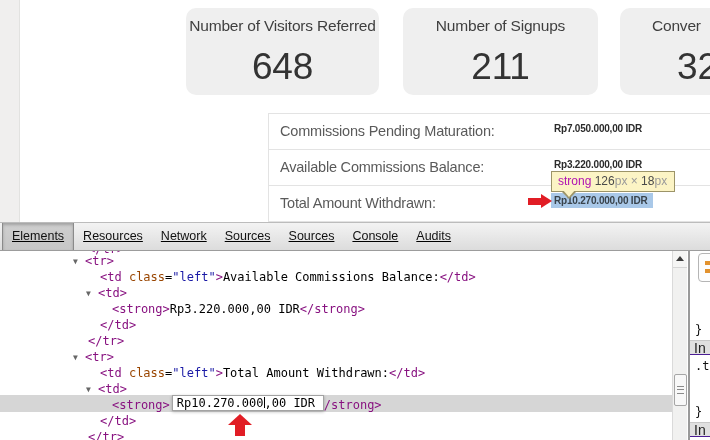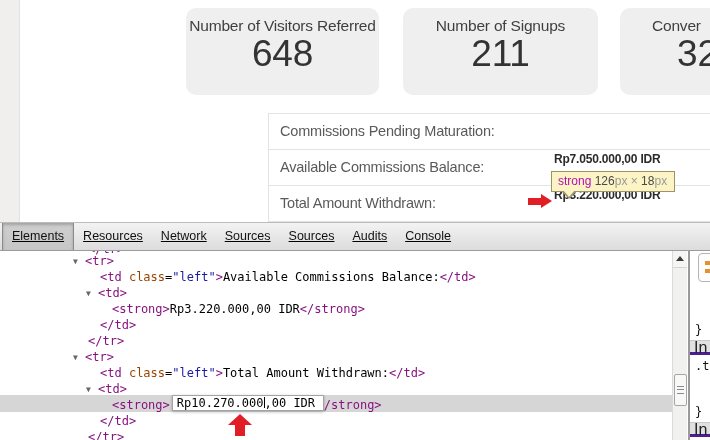--- a/index.html
+++ b/index.html
@@ -10,28 +10,28 @@
   .page{position:absolute;left:0;top:0;width:710px;height:222px;background:#fff;overflow:hidden;}
   .left-strip{position:absolute;left:0;top:0;width:19px;height:222px;background:#f0efee;border-right:1px solid #e2e2e0;}
 
   .card{position:absolute;top:8px;height:87px;background:#efefef;border-radius:10px;
         text-align:center;color:#3f3f3f;letter-spacing:-0.2px;}
   .card:nth-of-type(1){left:186px;width:193px;}
   .card:nth-of-type(2){left:403px;width:195px;}
   .card:nth-of-type(3){left:620px;width:190px;text-align:left;}
   .card .card-title{font-size:15.5px;line-height:16px;padding-top:10px;}
   .card:nth-of-type(3) .card-title{padding-left:32px;}
-  .card .card-value{font-size:37px;line-height:34px;color:#333;margin-top:3px;}
+  .card .card-value{font-size:37px;line-height:34px;color:#333;margin-top:16px;}
   .card:nth-of-type(3) .card-value{padding-left:57px;}
 
   .summary{position:absolute;left:268px;top:113px;width:442px;height:109px;
            border-top:1px solid #e3e3e3;border-left:1px solid #e3e3e3;}
   .srow{position:relative;height:35px;border-bottom:1px solid #e3e3e3;}
   .srow .slabel{position:absolute;left:11px;top:9px;font-size:14.5px;color:#5a5a5a;letter-spacing:-0.2px;}
-  .srow .svalue{position:absolute;left:285px;top:9px;font-size:12px;font-weight:bold;color:#2b2b2b;letter-spacing:-0.2px;margin-top:29px;}
+  .srow .svalue{position:absolute;left:285px;top:9px;font-size:10px;font-weight:bold;color:#2b2b2b;letter-spacing:-0.2px;}
   .srow .svalue .hl{background:#a9c8e8;color:#39434b;padding:2px 6px 2px 3px;margin-left:-3px;}
 
   .inspect-tooltip{position:absolute;left:551px;top:171px;height:19px;background:#fcf4c5;
         border:1px solid #9c9468;font-family:Liberation Sans, sans-serif;font-size:12px;
         line-height:18px;padding:0 7px 0 6px;white-space:nowrap;z-index:6;}
   .inspect-tooltip .tag{color:#b012b2;}
   .inspect-tooltip .num{color:#4a4a4a;}
   .inspect-tooltip .dim{color:#9a9a9a;}
   .tt-caret-outer{position:absolute;left:561px;top:191px;width:0;height:0;z-index:6;
         border-left:8px solid transparent;border-right:8px solid transparent;border-top:8px solid #9c9468;}
@@ -83,22 +83,22 @@
   .vscroll .grip:before{content:"";position:absolute;left:0;top:2px;width:7px;height:1px;background:#8a8a8a;}
 
   .splitter{position:absolute;left:688px;top:29px;width:2px;height:189px;background:#9a9a9a;}
   .styles-pane{position:absolute;left:690px;top:29px;width:20px;height:189px;background:#fff;overflow:hidden;}
   .styles-topbox{position:absolute;left:8px;top:2px;width:20px;height:27px;background:#fdfdfd;
         border:1px solid #b5b5b5;border-radius:4px;}
   .orange-mark{position:absolute;left:6px;width:5px;height:4px;background:#e2922e;}
   .om1{top:7px;} .om2{top:15px;}
   .styles-frag{position:absolute;left:5px;font-family:"DejaVu Sans Mono",monospace;font-size:12px;line-height:14px;color:#111;}
   .styles-bar{position:absolute;left:0;width:20px;height:15px;background:#e0e0e0;
-        border-top:1px solid #c8c8c8;border-bottom:3px solid #4c1d95;
-        font-family:"Liberation Sans",sans-serif;font-size:16px;line-height:14px;color:#222;padding-left:4px;box-sizing:border-box;}
+        border-top:1px solid #c8c8c8;border-bottom:1px solid #4c1d95;
+        font-family:"Liberation Sans",sans-serif;font-size:14px;line-height:14px;color:#222;padding-left:4px;box-sizing:border-box;}
 </style>
 </head>
 <body>
 
 <div class="screen">
 
   <div class="page">
     <div class="left-strip"></div>
 
     <div id="cards">
@@ -143,22 +143,22 @@
     </div>
   </div>
 
   <div class="devtools">
     <div class="tabbar" id="tabbar">
         <div class="tab selected">Elements</div>
         <div class="tab">Resources</div>
         <div class="tab">Network</div>
         <div class="tab">Sources</div>
         <div class="tab">Sources</div>
+        <div class="tab">Console</div>
         <div class="tab">Audits</div>
-        <div class="tab">Console</div>
       </div>
 
     <div class="elements-panel" id="elements-panel">
       <div class="row-highlight"></div>
       <div id="code-layer">
           <div class="code-line" style="top: -10px; left: 88px;"><span class="tok-tag">&lt;/tr&gt;</span></div>
           <div class="code-line" style="top: 2px; left: 85px;"><span class="tri">▼</span><span class="tok-tag">&lt;tr&gt;</span></div>
           <div class="code-line" style="top: 18px; left: 100px;"><span class="tok-tag">&lt;td</span><span class="tok-plain"> </span><span class="tok-attr">class</span><span class="tok-plain">=</span><span class="tok-val">"left"</span><span class="tok-tag">&gt;</span><span class="tok-text">Available Commissions Balance:</span><span class="tok-tag">&lt;/td&gt;</span></div>
           <div class="code-line" style="top: 34px; left: 98px;"><span class="tri">▼</span><span class="tok-tag">&lt;td&gt;</span></div>
           <div class="code-line" style="top: 50px; left: 112px;"><span class="tok-tag">&lt;strong&gt;</span><span class="tok-text">Rp3.220.000,00 IDR</span><span class="tok-tag">&lt;/strong&gt;</span></div>

